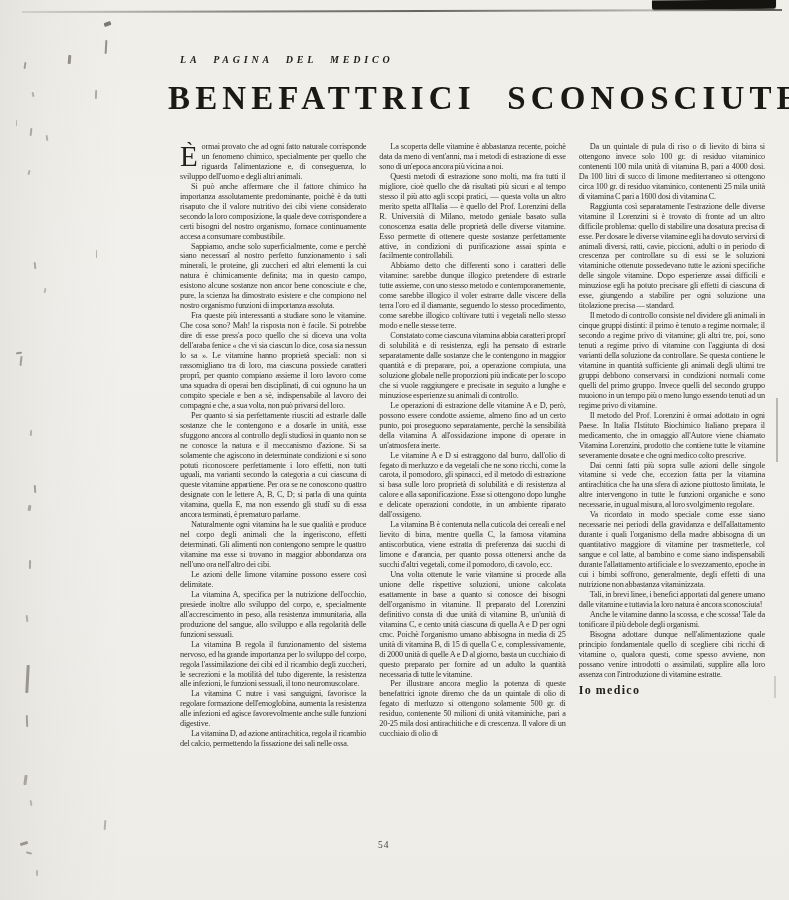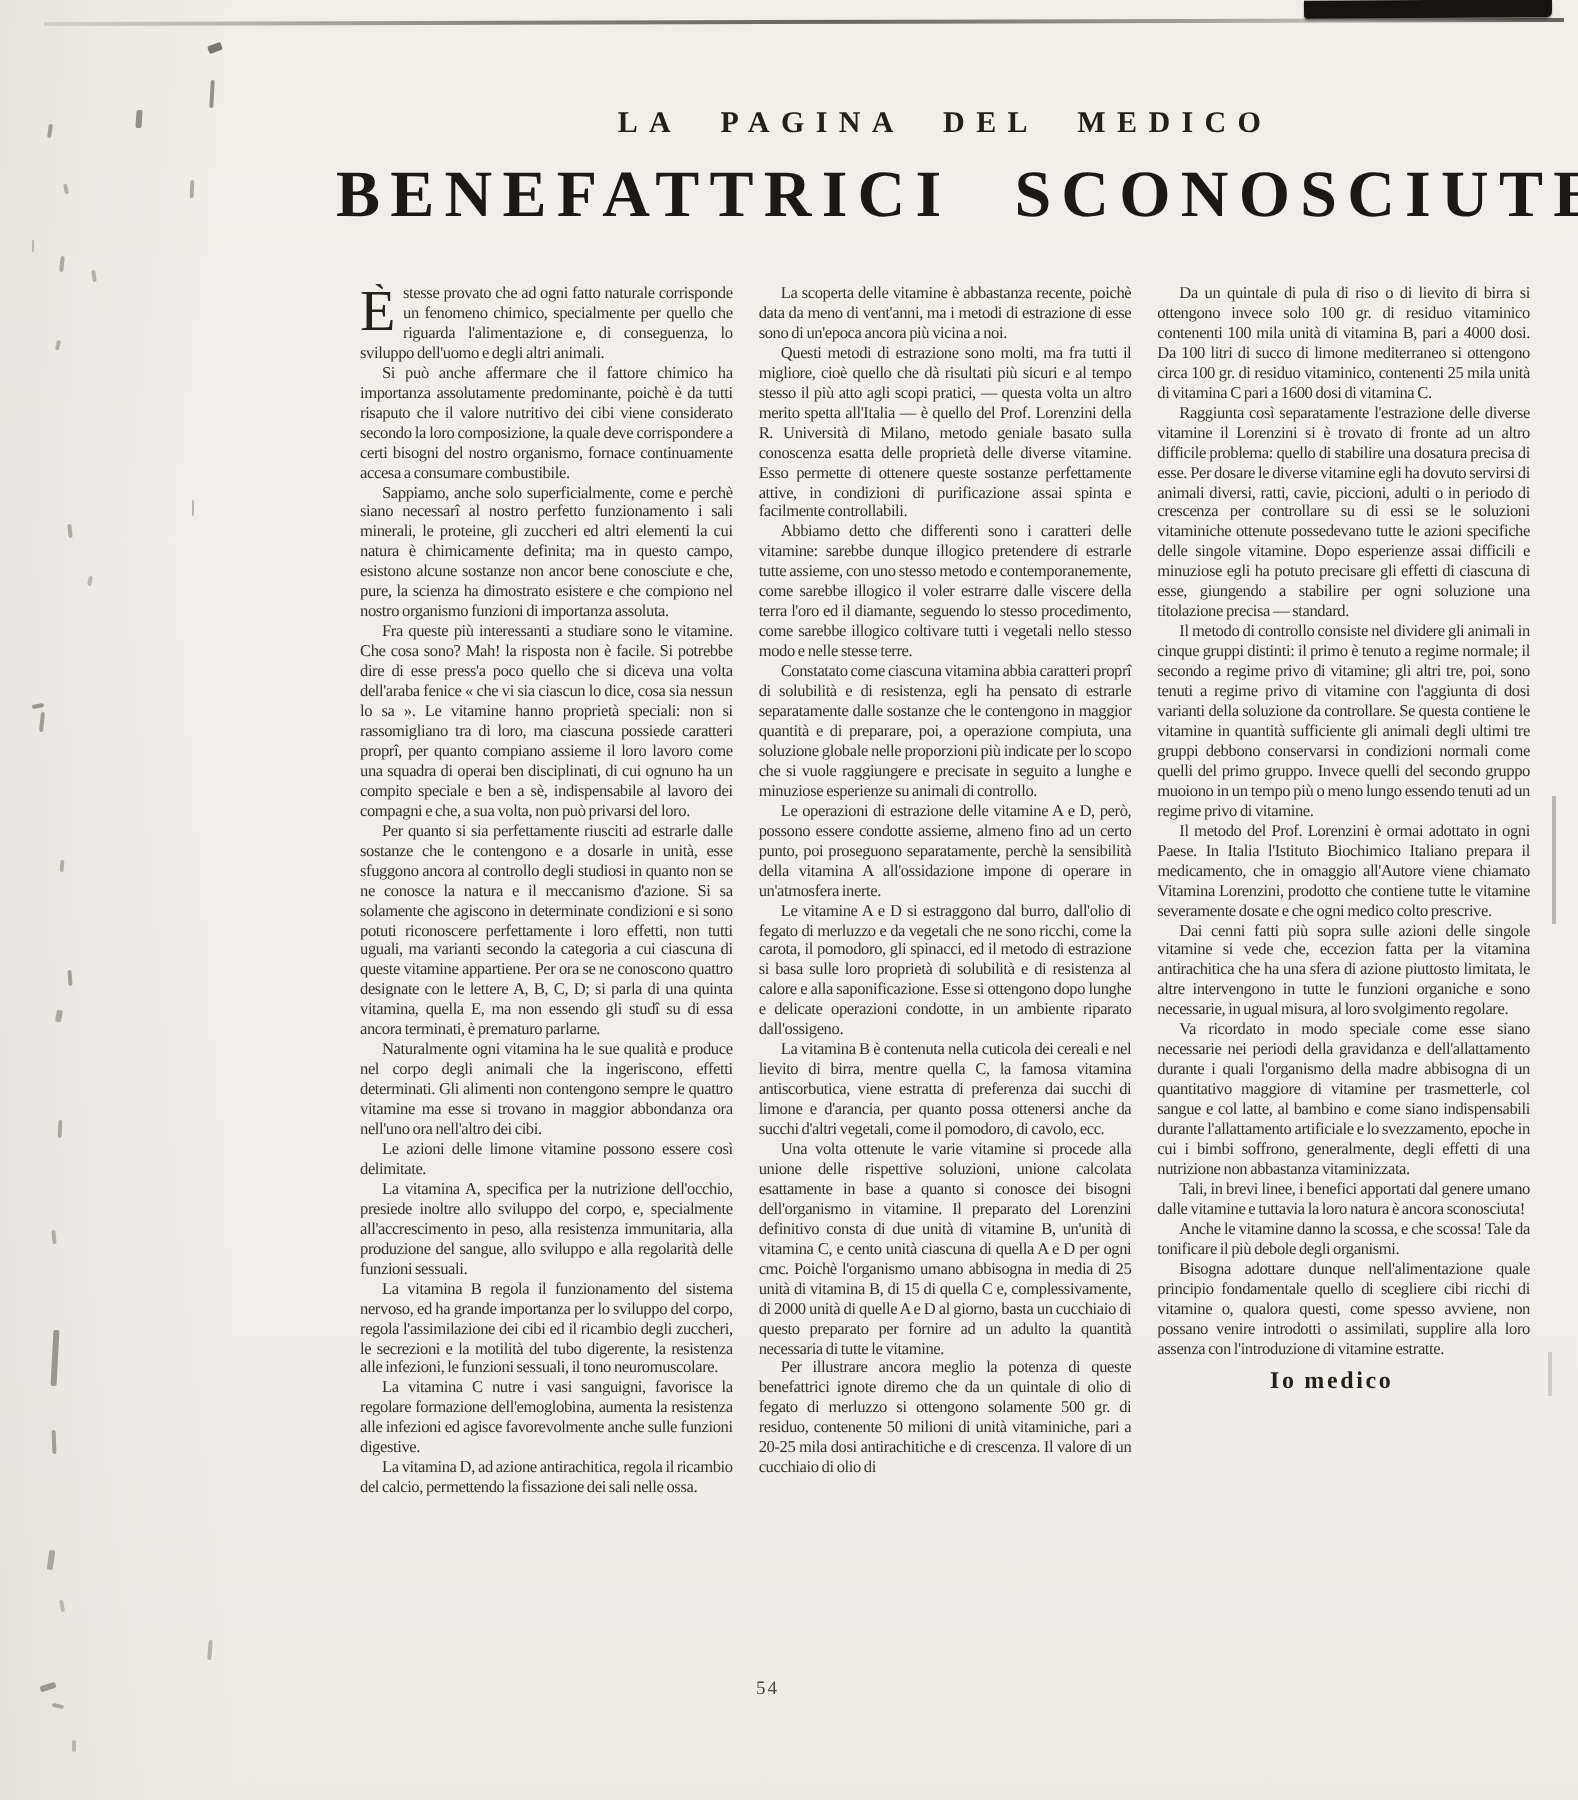--- a/index.html
+++ b/index.html
@@ -26,22 +26,22 @@
     position:absolute;left:652px;top:0;width:124px;height:9px;
     background:#161411;border-radius:0 0 3px 2px;
     box-shadow:0 1px 1px rgba(22,20,17,0.45);
     transform:rotate(-0.4deg);
   }
   .speck{position:absolute;background:#4d463c;border-radius:1px;}
   .edge-mark{position:absolute;background:rgba(70,64,56,0.32);}
   
   .kicker{
     position:absolute;left:180px;top:54px;width:585px;
-    text-align:center;font-size:15px;font-weight:700;
-    letter-spacing:0.38em;word-spacing:0.7em;color:#23201b;
+    font-size:10px;font-weight:700;
+    letter-spacing:0.38em;word-spacing:0.7em;color:#23201b;font-style:italic;
   }
   .title{
     position:absolute;left:168px;top:80px;width:608px;
     text-align:center;font-size:33px;font-weight:700;
     letter-spacing:0.155em;word-spacing:0.55em;color:#1b1915;
     white-space:nowrap;
   }
   
   .columns{
     position:absolute;left:180px;top:142px;width:585px;height:702px;
@@ -57,21 +57,21 @@
   .col p{margin:0;text-indent:11px;}
   .col p.no-indent{text-indent:0;}
   .dropcap{
     float:left;
     font-size:29px;line-height:26px;
     padding:1px 4px 0 0;
     color:#25221d;
   }
   .signature{
     margin-top:7px !important;
-    text-align:center;text-indent:0 !important;
+    text-align:left;text-indent:0 !important;
     font-weight:700;font-size:12px;letter-spacing:1.3px;
     padding-right:12px;color:#25221d;
   }
   .page-number{
     position:absolute;left:378px;top:840px;width:186px;
     font-size:9.5px;letter-spacing:1px;color:#4a453d;
   }
 </style>
 </head>
 <body>
@@ -112,21 +112,21 @@
   <div class="speck" style="left:104px;top:820px;width:2px;height:10px;opacity:.35;transform:rotate(4deg)"></div>
   <div class="edge-mark" style="left:776px;top:398px;width:1.5px;height:64px"></div>
   <div class="edge-mark" style="left:774px;top:676px;width:2px;height:22px;opacity:.6"></div>
 
   <div class="kicker">LA PAGINA DEL MEDICO</div>
   <h1 class="title" style="margin:0;">BENEFATTRICI SCONOSCIUTE</h1>
 
   <div class="columns">
 
     <div class="col">
-      <p class="no-indent"><span class="dropcap">È</span><span>stesse provato che ad ogni fatto naturale corrisponde un fenomeno chimico, specialmente per quello che riguarda l'alimentazione e, di conseguenza, lo sviluppo dell'uomo e degli altri animali.</span></p>
+      <p class="no-indent"><span class="dropcap">È</span><span>ormai provato che ad ogni fatto naturale corrisponde un fenomeno chimico, specialmente per quello che riguarda l'alimentazione e, di conseguenza, lo sviluppo dell'uomo e degli altri animali.</span></p>
       <p>Si può anche affermare che il fattore chimico ha importanza assolutamente predominante, poichè è da tutti risaputo che il valore nutritivo dei cibi viene considerato secondo la loro composizione, la quale deve corrispondere a certi bisogni del nostro organismo, fornace continuamente accesa a consumare combustibile.</p>
       <p>Sappiamo, anche solo superficialmente, come e perchè siano necessarî al nostro perfetto funzionamento i sali minerali, le proteine, gli zuccheri ed altri elementi la cui natura è chimicamente definita; ma in questo campo, esistono alcune sostanze non ancor bene conosciute e che, pure, la scienza ha dimostrato esistere e che compiono nel nostro organismo funzioni di importanza assoluta.</p>
       <p>Fra queste più interessanti a studiare sono le vitamine. Che cosa sono? Mah! la risposta non è facile. Si potrebbe dire di esse press'a poco quello che si diceva una volta dell'araba fenice « che vi sia ciascun lo dice, cosa sia nessun lo sa ». Le vitamine hanno proprietà speciali: non si rassomigliano tra di loro, ma ciascuna possiede caratteri proprî, per quanto compiano assieme il loro lavoro come una squadra di operai ben disciplinati, di cui ognuno ha un compito speciale e ben a sè, indispensabile al lavoro dei compagni e che, a sua volta, non può privarsi del loro.</p>
       <p>Per quanto si sia perfettamente riusciti ad estrarle dalle sostanze che le contengono e a dosarle in unità, esse sfuggono ancora al controllo degli studiosi in quanto non se ne conosce la natura e il meccanismo d'azione. Si sa solamente che agiscono in determinate condizioni e si sono potuti riconoscere perfettamente i loro effetti, non tutti uguali, ma varianti secondo la categoria a cui ciascuna di queste vitamine appartiene. Per ora se ne conoscono quattro designate con le lettere A, B, C, D; si parla di una quinta vitamina, quella E, ma non essendo gli studî su di essa ancora terminati, è prematuro parlarne.</p>
       <p>Naturalmente ogni vitamina ha le sue qualità e produce nel corpo degli animali che la ingeriscono, effetti determinati. Gli alimenti non contengono sempre le quattro vitamine ma esse si trovano in maggior abbondanza ora nell'uno ora nell'altro dei cibi.</p>
       <p>Le azioni delle limone vitamine possono essere così delimitate.</p>
       <p>La vitamina A, specifica per la nutrizione dell'occhio, presiede inoltre allo sviluppo del corpo, e, specialmente all'accrescimento in peso, alla resistenza immunitaria, alla produzione del sangue, allo sviluppo e alla regolarità delle funzioni sessuali.</p>
       <p>La vitamina B regola il funzionamento del sistema nervoso, ed ha grande importanza per lo sviluppo del corpo, regola l'assimilazione dei cibi ed il ricambio degli zuccheri, le secrezioni e la motilità del tubo digerente, la resistenza alle infezioni, le funzioni sessuali, il tono neuromuscolare.</p>
       <p>La vitamina C nutre i vasi sanguigni, favorisce la regolare formazione dell'emoglobina, aumenta la resistenza alle infezioni ed agisce favorevolmente anche sulle funzioni digestive.</p>
       <p>La vitamina D, ad azione antirachitica, regola il ricambio del calcio, permettendo la fissazione dei sali nelle ossa.</p>

